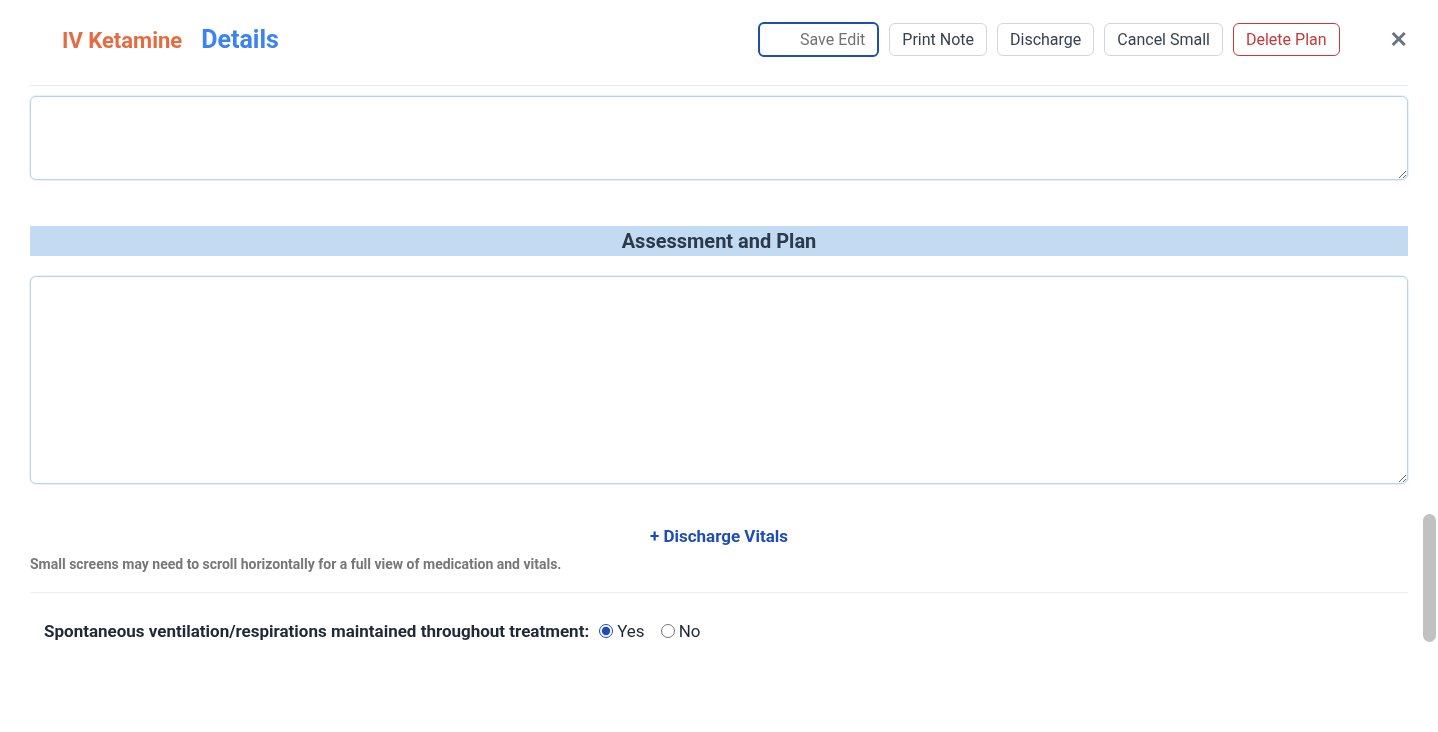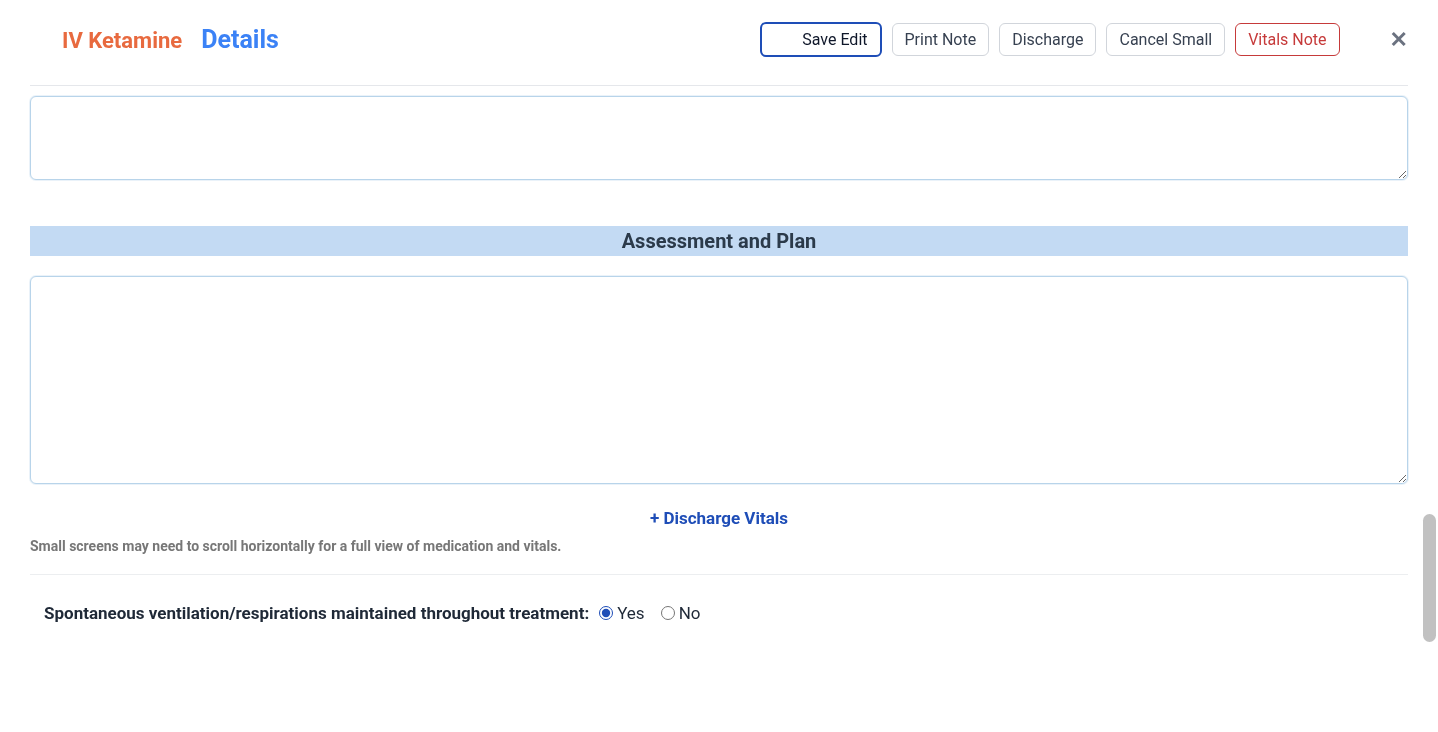--- a/index.html
+++ b/index.html
@@ -54,21 +54,21 @@
       border-radius: 6px;
       background: #fff;
       border: 1px solid #d1d5db;
       color: #374151;
       cursor: pointer;
       font-family: inherit;
       line-height: 1.2;
     }
     .btn-primary {
       border: 2px solid #1e4db7;
-      color: #0f172a;
+      color: #737373;
       padding-left: 40px;
     }
     .btn-danger {
       border: 1px solid #c63a3a;
       color: #c63a3a;
     }
     .close-icon {
       font-size: 22px;
       color: #6b7280;
       cursor: pointer;
@@ -117,21 +117,21 @@
       text-align: center;
       font-size: 20px;
       font-weight: 700;
       color: #2b3a4a;
       padding: 3px 0;
       margin-top: 42px;
       margin-bottom: 20px;
     }
     .discharge-vitals-link {
       text-align: center;
-      margin-top: 20px;
+      margin-top: 38px;
     }
     .discharge-vitals-link a {
       color: #1e4db7;
       font-weight: 700;
       font-size: 17px;
       text-decoration: none;
       cursor: pointer;
     }
     .small-note {
       font-size: 14px;
@@ -190,21 +190,21 @@
   <div class="header">
     <div class="header-title-group">
       <span class="header-main-title">IV Ketamine</span>
       <span class="header-sub-title">Details</span>
     </div>
     <div class="header-actions">
       <button class="btn btn-primary">Save Edit</button>
       <button class="btn">Print Note</button>
       <button class="btn">Discharge</button>
       <button class="btn">Cancel Small</button>
-      <button class="btn btn-danger">Vitals Note</button>
+      <button class="btn btn-danger">Delete Plan</button>
       <span class="close-icon">✕</span>
     </div>
   </div>
 
   <div class="content-area">
     <hr class="divider">
 
     <textarea class="textarea-small" style=""></textarea>
 
     <div class="section-header">Assessment and Plan</div>

